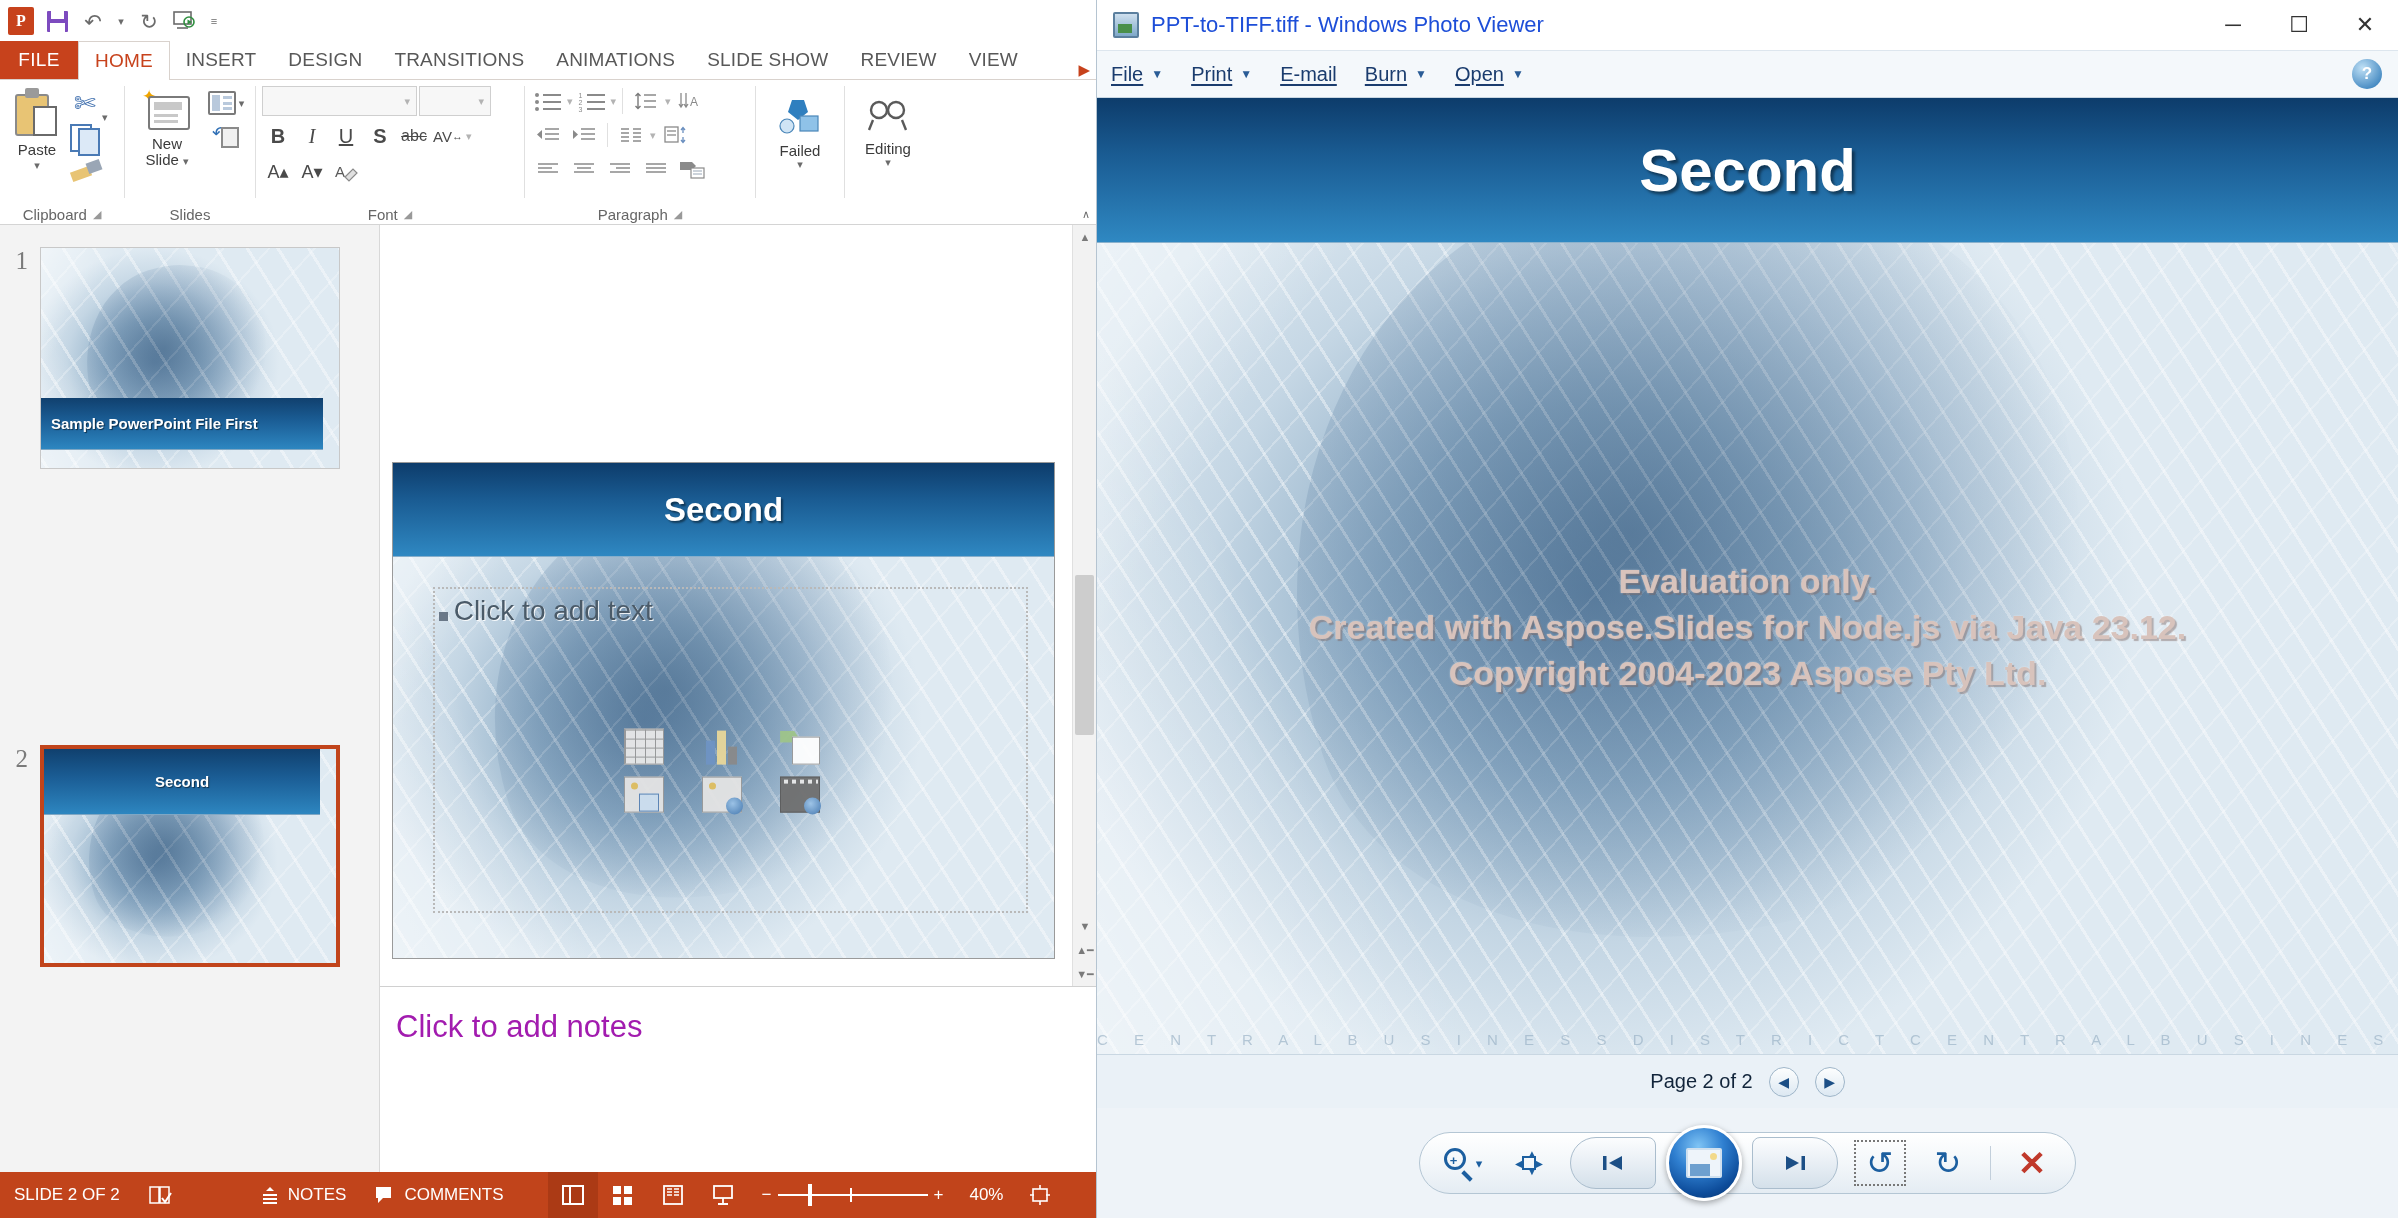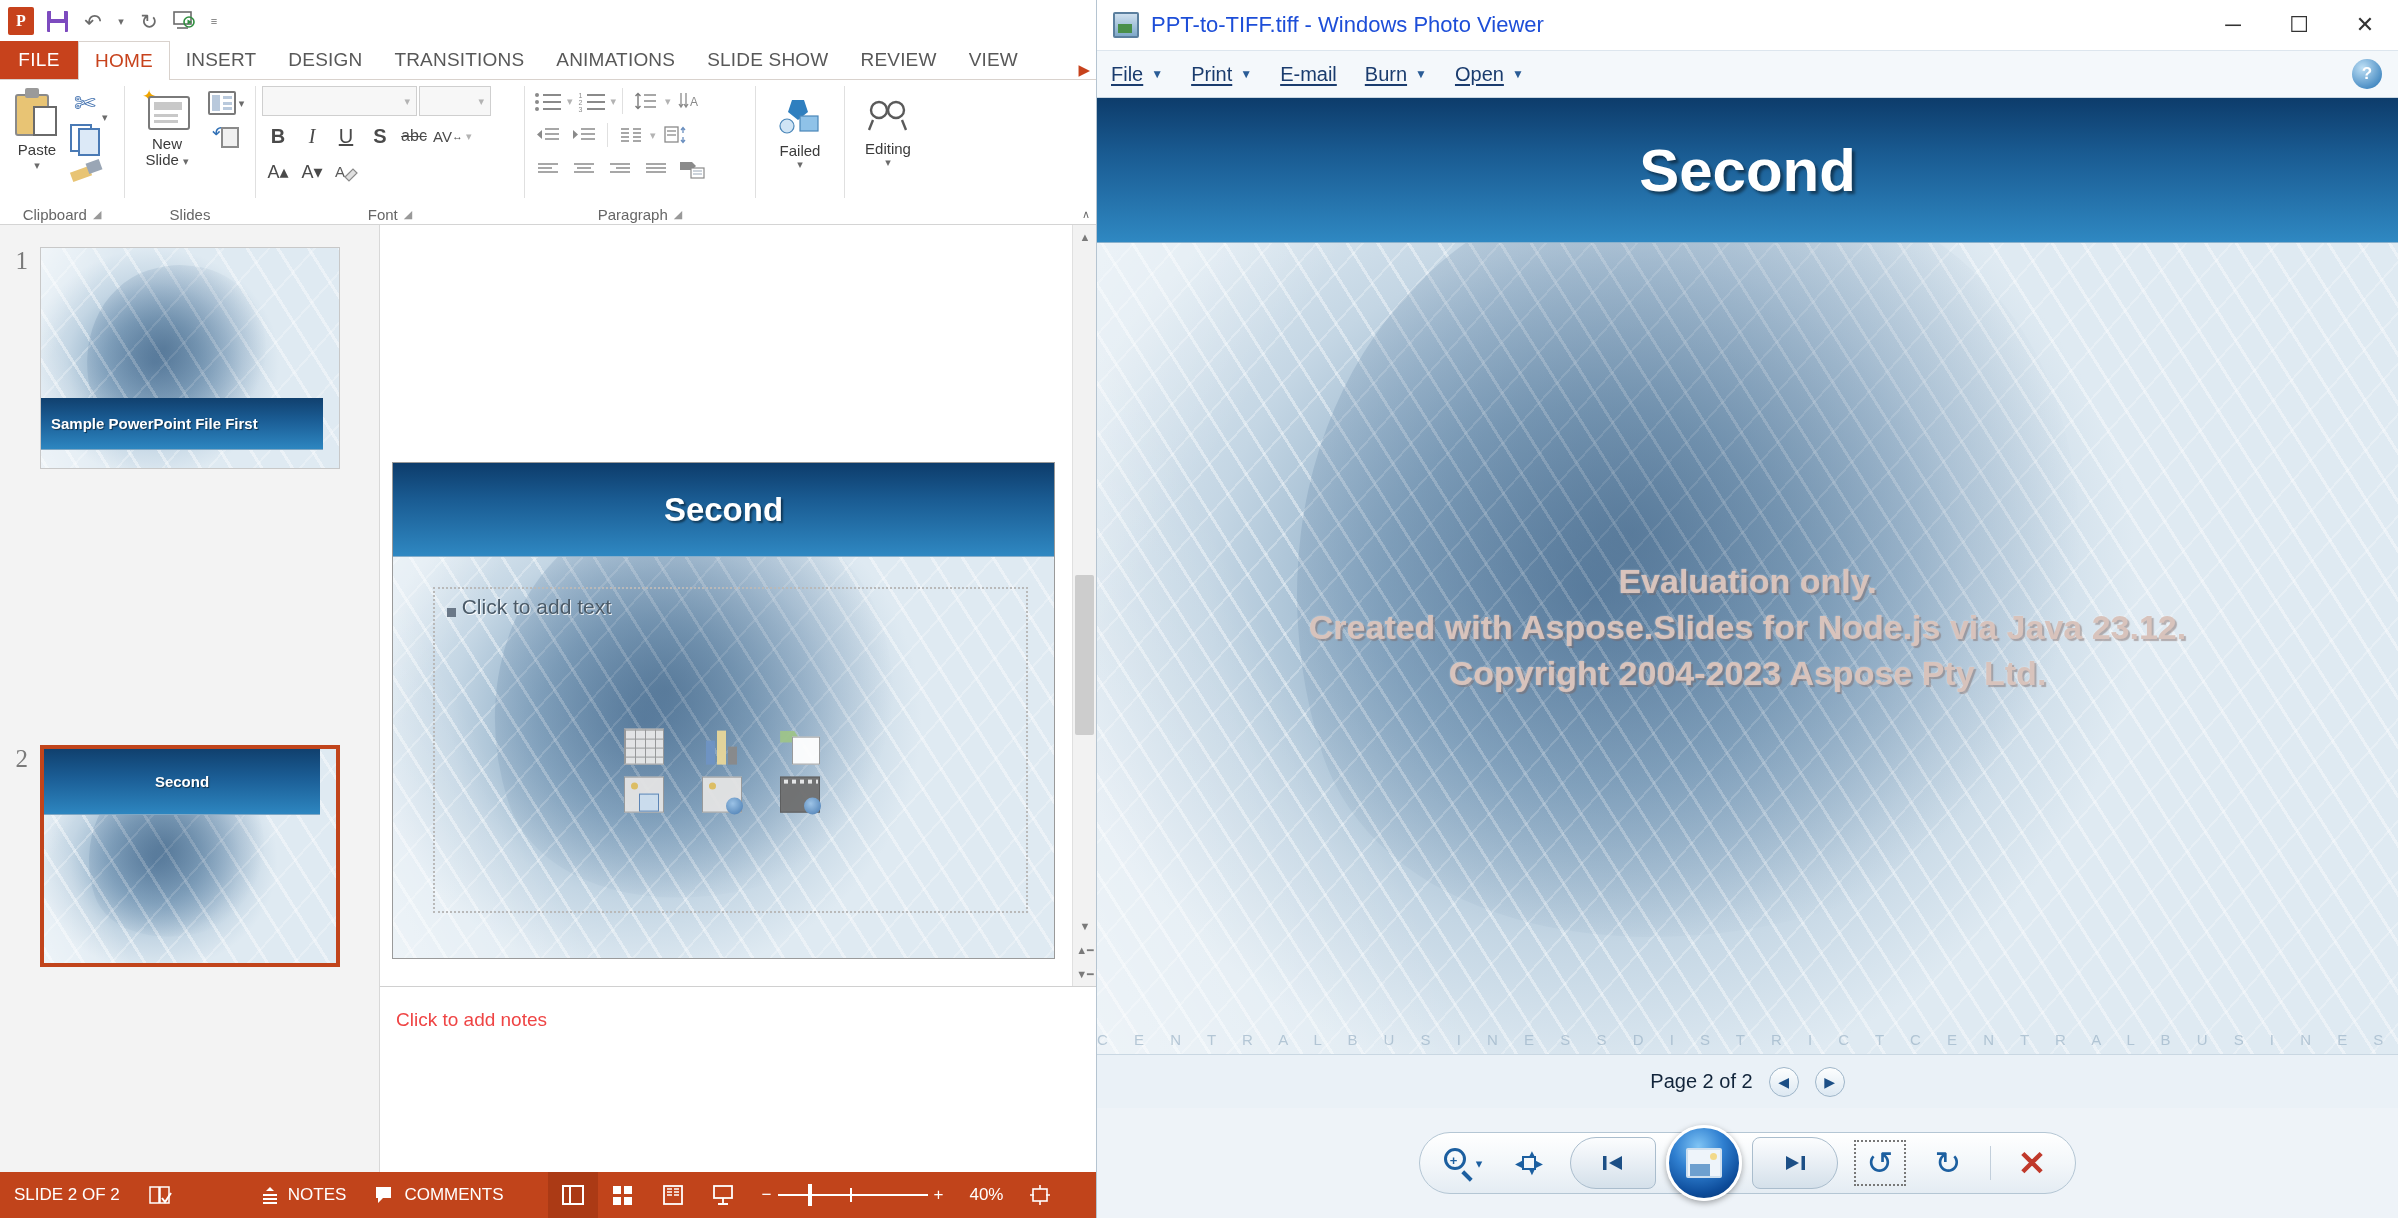--- a/index.html
+++ b/index.html
@@ -227,22 +227,22 @@
   }
   .slide-main .title-band span {
     color:#fff; font-size: 33px; font-weight:bold;
     text-shadow: 2px 2px 2px rgba(0,0,0,.45);
   }
   .content-ph {
     position:absolute; left:6%; top:25%; right:4%; bottom:9%;
     border: 2px dotted #b9b9b9; z-index:4;
   }
   .ph-text {
-    position:absolute; left: 12px; top: 6px;
-    font-size: 21px; color:#4a5a68;
+    position:absolute; left: 4px; top: 6px;
+    font-size: 28px; color:#4a5a68;
     text-shadow: 1px 1px 0 rgba(255,255,255,.85);
     display:flex; align-items:center; gap:6px;
   }
   .ph-bullet { width:9px; height:9px; background:#6a7888; display:inline-block; margin-top:12px;}
   .ph-icons {
     position:absolute; left:50%; top:46%; transform:translate(-50%,-10%);
     display:grid; grid-template-columns: repeat(3, 56px); gap: 12px 22px;
   }
   .ph-ico { width:40px; height:36px; position:relative; opacity:.95; }
   .ico-table { background:#e9e9e9; border:1px solid #9a9a9a;
@@ -260,21 +260,21 @@
   .ico-online{background:#e4e4e4;border:1px solid #9a9a9a;}
   .ico-online::before{content:"";position:absolute;left:6px;top:5px;width:7px;height:7px;border-radius:50%;background:#e2c060;}
   .ico-online::after{content:"";position:absolute;right:-2px;bottom:-3px;width:17px;height:17px;border-radius:50%;background:radial-gradient(circle at 40% 35%, #9dc4e8, #3f74ad);}
   .ico-video{background:#6f6f6f;border:1px solid #5a5a5a;}
   .ico-video::before{content:"";position:absolute;left:3px;top:2px;width:34px;height:4px;background:repeating-linear-gradient(90deg,#e8e8e8 0 4px,#6f6f6f 4px 8px);}
   .ico-video::after{content:"";position:absolute;right:-2px;bottom:-3px;width:17px;height:17px;border-radius:50%;background:radial-gradient(circle at 40% 35%, #9dc4e8, #3f74ad);}
 
   .notespane {
     height: 186px; border-top:1px solid #d0d0d0; position:relative; background:#ffffff;
   }
-  .notes-text { position:absolute; left: 16px; top: 22px; font-size: 19px; color:#ef4444; }
+  .notes-text { position:absolute; left: 16px; top: 22px; font-size: 31px; color:#a21caf; }
 
   
   .vscroll {
     position:absolute; right:0; top:0; width: 24px; bottom:0; background:#f2f2f2;
     border-left:1px solid #e0e0e0;
   }
   .vscroll .arrow {
     width:24px; height:24px; display:flex; align-items:center; justify-content:center;
     color:#7a7a7a; font-size:11px; background:#f2f2f2;
   }

